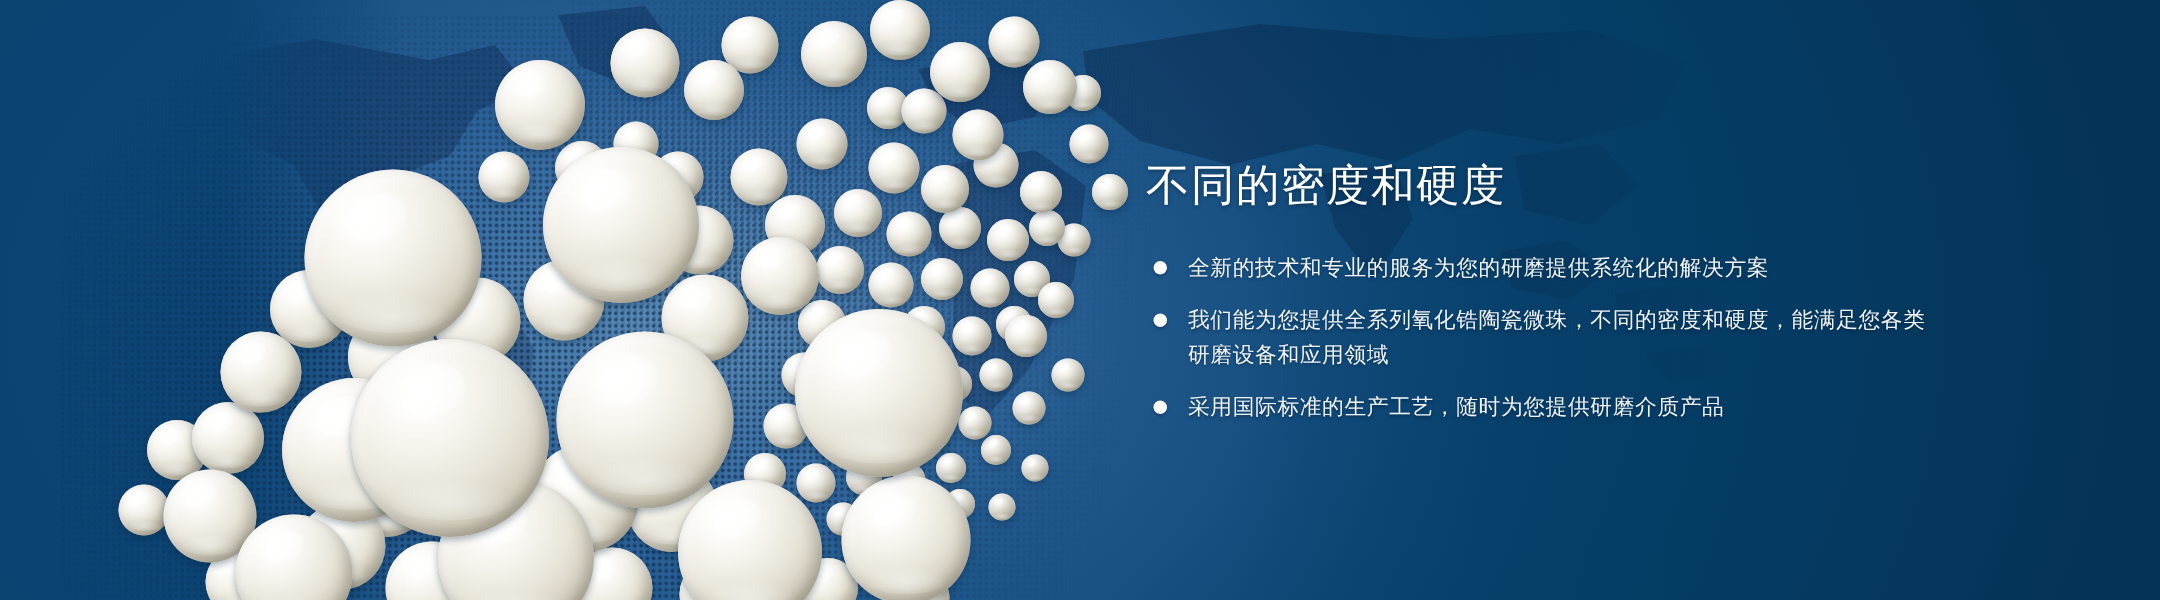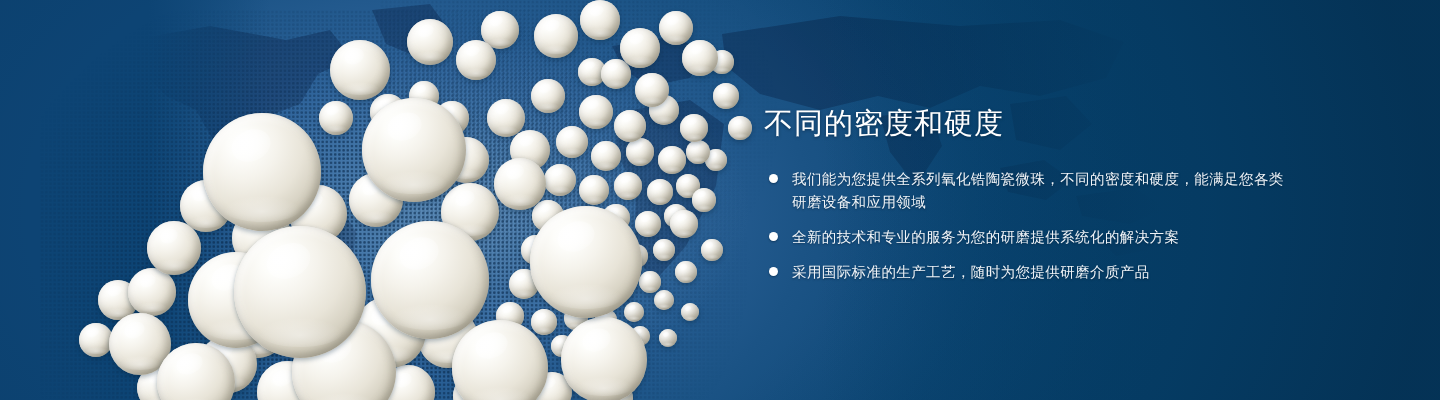--- a/index.html
+++ b/index.html
@@ -288,25 +288,25 @@
       <div class="bead" style="width: 40px; height: 40px; left: 532px; top: 372px; z-index: 40;"></div>
       <div class="bead" style="width: 34px; height: 34px; left: 599px; top: 381px; z-index: 34;"></div>
     </div>
 
   <div id="copy">
     <div id="headline">不同的密度和硬度</div>
 
     <div id="bullets">
       <div class="bullet-row">
         <span class="bullet-dot"></span>
-        <span class="bullet-text">我们能为您提供全系列氧化锆陶瓷微珠，不同的密度和硬度，能满足您各类研磨设备和应用领域</span>
+        <span class="bullet-text">全新的技术和专业的服务为您的研磨提供系统化的解决方案</span>
       </div>
       <div class="bullet-row">
         <span class="bullet-dot"></span>
-        <span class="bullet-text">全新的技术和专业的服务为您的研磨提供系统化的解决方案</span>
+        <span class="bullet-text">我们能为您提供全系列氧化锆陶瓷微珠，不同的密度和硬度，能满足您各类研磨设备和应用领域</span>
       </div>
       <div class="bullet-row">
         <span class="bullet-dot"></span>
         <span class="bullet-text">采用国际标准的生产工艺，随时为您提供研磨介质产品</span>
       </div>
     </div>
   </div>
 
 </div>
 

